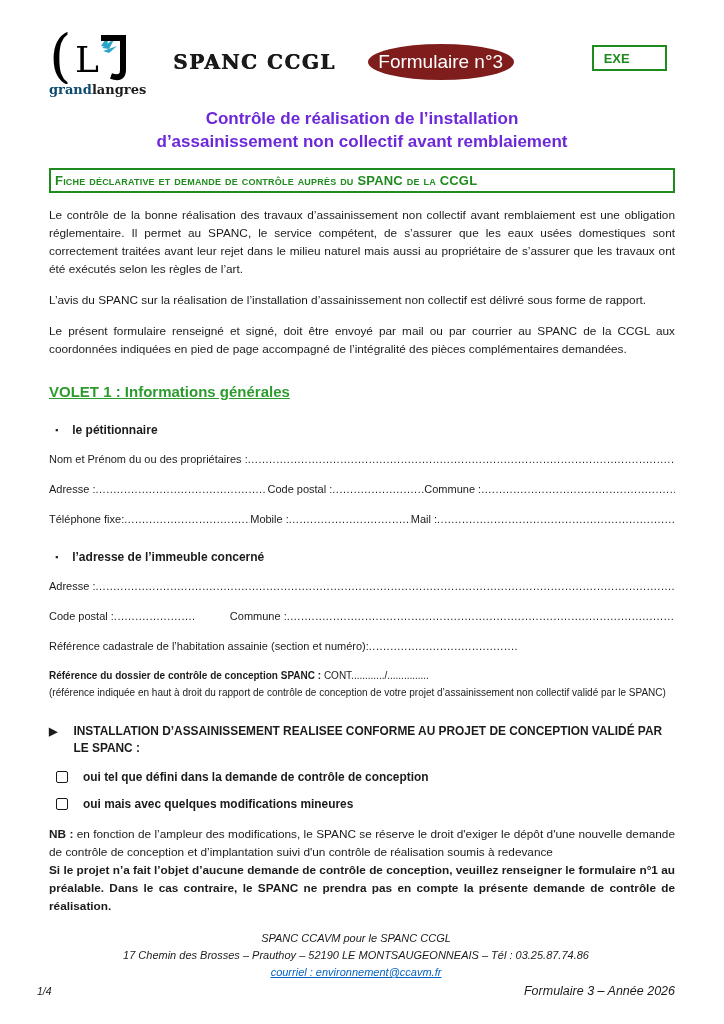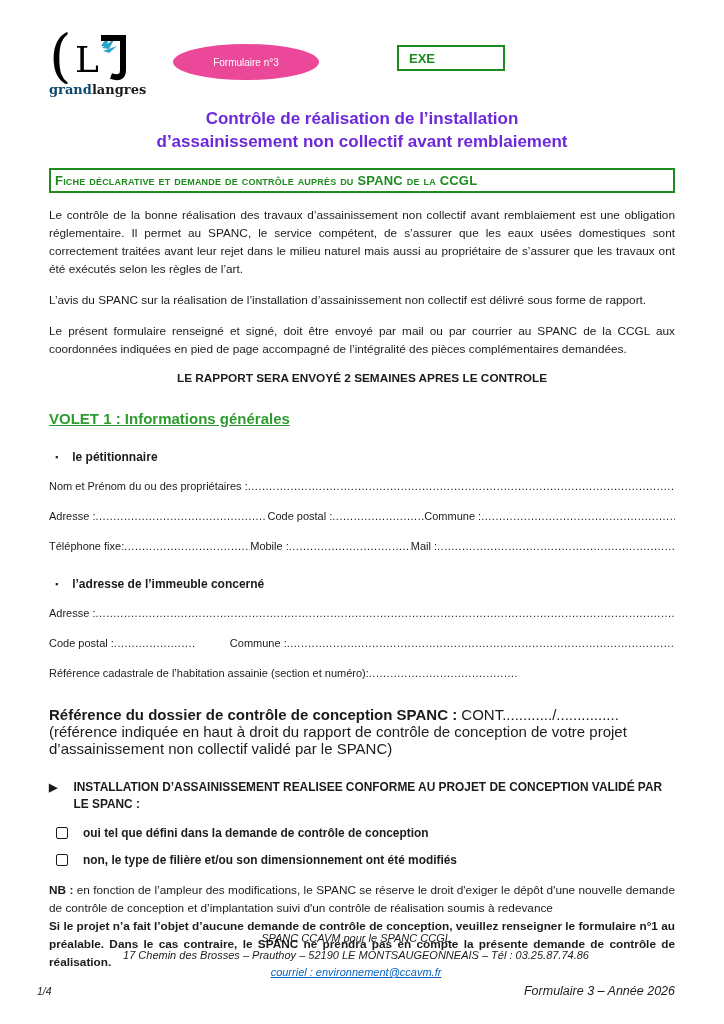--- a/index.html
+++ b/index.html
@@ -20,22 +20,22 @@
   .logo-word{font-family:"DejaVu Serif",serif;font-weight:bold;font-size:13px;letter-spacing:0;margin-top:-2px;}
   .logo-word .grand{color:#0c4a6e;}
   .org-name{
     font-family:"DejaVu Serif",serif;font-weight:bold;font-size:20px;
     letter-spacing:1.5px;margin:20px 0 0 32px;white-space:nowrap;
     text-shadow:0.6px 0 #000;
   }
   .badge{
     margin:14px 0 0 32px;
     width:146px;height:36px;flex:0 0 146px;
-    background:#ec4899;border-radius:50%;
-    color:#fff;font-size:10px;
+    background:#7f1d1d;border-radius:50%;
+    color:#fff;font-size:19px;
     display:flex;align-items:center;justify-content:center;
   }
   .exe-box{
     margin:15px 8px 0 78px;
     width:108px;height:26px;
     border:2px solid #1f8b1f;
     color:#1f8b1f;font-weight:bold;font-size:13px;
     display:flex;align-items:center;padding-left:10px;box-sizing:border-box;
   }
   .doc-title{
@@ -60,21 +60,21 @@
   
   .sec-title{margin-top:23px;font-weight:bold;font-size:12px;display:flex;align-items:center;}
   .sec-title .bullet{font-size:9px;margin:0 14px 0 6px;}
   .frow{display:flex;font-size:11px;margin-top:14px;line-height:16px;white-space:nowrap;}
   .dots{overflow:hidden;white-space:nowrap;letter-spacing:.5px;}
   .dots.grow{flex:1;}
   .w-adr1{width:172px;}  .w-cp1{width:92px;}
   .w-tel{width:126px;}   .w-mob{width:122px;}
   .w-cp2{width:82px;margin-right:34px;}
   .w-cad{width:148px;}
-  .ref-block{margin-top:25px;font-size:15px;line-height:17px;}
+  .ref-block{margin-top:13px;font-size:10px;line-height:17px;}
   .ref-block .lbl{font-weight:bold;}
   .inst{margin-top:22px;font-size:11.9px;font-weight:bold;line-height:17px;display:flex;}
   .inst .tri{font-size:11px;margin-right:16px;line-height:17px;}
   .chk-row{display:flex;align-items:center;margin-top:13px;font-size:11.9px;font-weight:bold;}
   .chk{width:10px;height:10px;border:1.4px solid #1b1b1b;border-radius:2px;margin:0 15px 0 7px;flex:0 0 10px;}
   .nb{margin-top:14px;font-size:11.8px;line-height:18px;text-align:justify;}
   .nb .lbl,.nb .strong{font-weight:bold;}
   
   .footer{
     position:absolute;left:37px;right:49px;bottom:24px;
@@ -97,35 +97,35 @@
         <text x="26" y="42" font-family="DejaVu Serif, serif" font-size="36" fill="#000">L</text>
         <g fill="#2aa5c8">
           <polygon points="52,16 60,4 58,17"></polygon>
           <polygon points="53,18 66,8 60,19"></polygon>
           <polygon points="54,21 68,16 60,23"></polygon>
         </g>
         <path d="M52 8 H74 V40 Q74 50 62 46" fill="none" stroke="#000" stroke-width="6"></path>
       </svg>
       <div class="logo-word"><span class="grand">grand</span><span>langres</span></div>
     </div>
+    <div class="org-name">SPANC CCGL</div>
     <div class="badge">Formulaire n°3</div>
     <div class="exe-box">EXE</div>
   </div>
 
   <div class="doc-title">
     <div>Contrôle de réalisation de l’installation</div>
     <div>d’assainissement non collectif avant remblaiement</div>
   </div>
 
   <div class="banner">Fiche déclarative et demande de contrôle auprès du SPANC de la CCGL</div>
 
   <p class="para">Le contrôle de la bonne réalisation des travaux d’assainissement non collectif avant remblaiement est une obligation réglementaire. Il permet au SPANC, le service compétent, de s’assurer que les eaux usées domestiques sont correctement traitées avant leur rejet dans le milieu naturel mais aussi au propriétaire de s’assurer que les travaux ont été exécutés selon les règles de l’art.</p>
   <p class="para">L’avis du SPANC sur la réalisation de l’installation d’assainissement non collectif est délivré sous forme de rapport.</p>
   <p class="para">Le présent formulaire renseigné et signé, doit être envoyé par mail ou par courrier au SPANC de la CCGL aux coordonnées indiquées en pied de page accompagné de l’intégralité des pièces complémentaires demandées.</p>
-  <div class="notice">LE RAPPORT SERA ENVOYÉ 2 SEMAINES APRES LE CONTROLE</div>
 
   <div class="volet">VOLET 1 : Informations générales</div>
 
   <div class="sec-title">
     <span class="bullet">▪</span>
     <span>le pétitionnaire</span>
   </div>
   <div class="frow">
     <span>Nom et Prénom du ou des propriétaires : </span>
     <span class="dots grow">....................................................................................................................................................................................................................................................................................................................</span>
@@ -174,21 +174,21 @@
   <div class="inst">
     <span class="tri">▶</span>
     <span>INSTALLATION D’ASSAINISSEMENT REALISEE CONFORME AU PROJET DE CONCEPTION VALIDÉ PAR LE SPANC :</span>
   </div>
   <div class="chk-row">
     <span class="chk"></span>
     <span>oui tel que défini dans la demande de contrôle de conception</span>
   </div>
   <div class="chk-row">
     <span class="chk"></span>
-    <span>non, le type de filière et/ou son dimensionnement ont été modifiés</span>
+    <span>oui mais avec quelques modifications mineures</span>
   </div>
 
   <p class="nb">
     <span class="lbl">NB : </span><span>en fonction de l’ampleur des modifications, le SPANC se réserve le droit d'exiger le dépôt d'une nouvelle demande de contrôle de conception et d’implantation suivi d'un contrôle de réalisation soumis à redevance </span><br>
     <span class="strong">Si le projet n’a fait l’objet d’aucune demande de contrôle de conception, veuillez renseigner le formulaire n°1 au préalable. Dans le cas contraire, le SPANC ne prendra pas en compte la présente demande de contrôle de réalisation.</span>
   </p>
 
   <div class="footer">
     <div>SPANC CCAVM pour le SPANC CCGL</div>
     <div>17 Chemin  des Brosses – Prauthoy – 52190 LE MONTSAUGEONNEAIS – Tél : 03.25.87.74.86</div>

